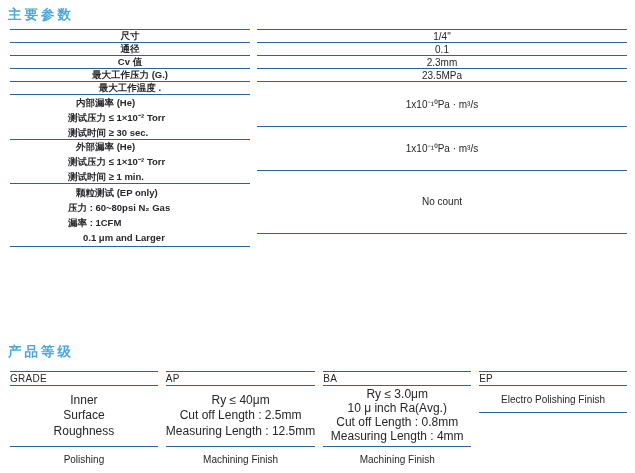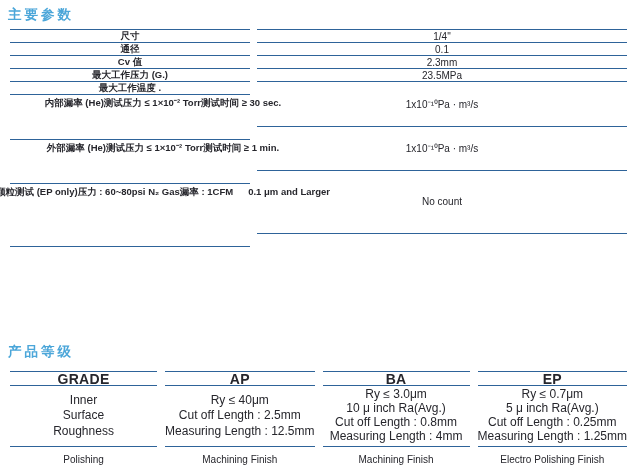--- a/index.html
+++ b/index.html
@@ -18,30 +18,30 @@
 
   
   .table1{position:absolute;left:10px;top:29px;width:617px;display:flex;gap:7px;}
   .t1col{border-top:1.5px solid var(--line);}
   .t1col.left{width:240px;}
   .t1col.right{flex:1;}
   .trow{border-bottom:1.5px solid var(--line);display:flex;align-items:center;justify-content:center;font-size:9.5px;}
   .h1{height:13.1px;}
   .h3{height:44.4px;}
   .h4{height:62.4px;}
-  .grp{flex-direction:row;align-items:flex-start;justify-content:center;padding-left:58px;line-height:15.1px;}
+  .grp{flex-direction:column;align-items:flex-start;justify-content:center;padding-left:58px;line-height:15.1px;}
   .g-head{margin-left:8px;}
   .g-more{margin-left:15px;}
   .lbl{font-weight:bold;white-space:nowrap;}
   .val{font-size:10px;white-space:nowrap;}
 
   
   .table2{position:absolute;left:10px;top:371px;width:617px;display:flex;gap:8px;}
   .t2col{flex:1;border-top:1.5px solid var(--line);}
-  .t2head{height:14px;border-bottom:1.5px solid var(--line);display:flex;align-items:center;justify-content:center;font-size:14px;font-weight:bold;letter-spacing:.3px;}
+  .t2head{height:14px;border-bottom:1.5px solid var(--line);display:flex;align-items:center;justify-content:flex-start;font-size:10px;font-weight:normal;letter-spacing:.3px;}
   .t2body{height:60.5px;border-bottom:1.5px solid var(--line);display:flex;flex-direction:column;align-items:center;justify-content:center;font-size:12px;text-align:center;}
   .t2body.lines3{line-height:15.5px;}
   .t2body.lines4{line-height:13.8px;}
   .t2foot{height:27px;border-bottom:1.5px solid var(--line);display:flex;align-items:center;justify-content:center;font-size:10px;}
   .t2body span,.t2foot span,.t2head span{white-space:nowrap;}
 </style>
 </head>
 <body>
 
 <div class="page">
@@ -152,25 +152,19 @@
       </div>
       <div class="t2foot">
           <span>Machining Finish</span>
         </div>
     </div>
 
     <div class="t2col">
       <div class="t2head">
           <span>EP</span>
         </div>
-      <div class="t2body lines4">
-        <span>Ry ≤ 0.7μm</span>
-        <span>5 μ inch Ra(Avg.)</span>
-        <span>Cut off Length : 0.25mm</span>
-        <span>Measuring Length : 1.25mm</span>
-      </div>
       <div class="t2foot">
           <span>Electro Polishing Finish</span>
         </div>
     </div>
 
   </div>
 </div>
 
 </body></html>

